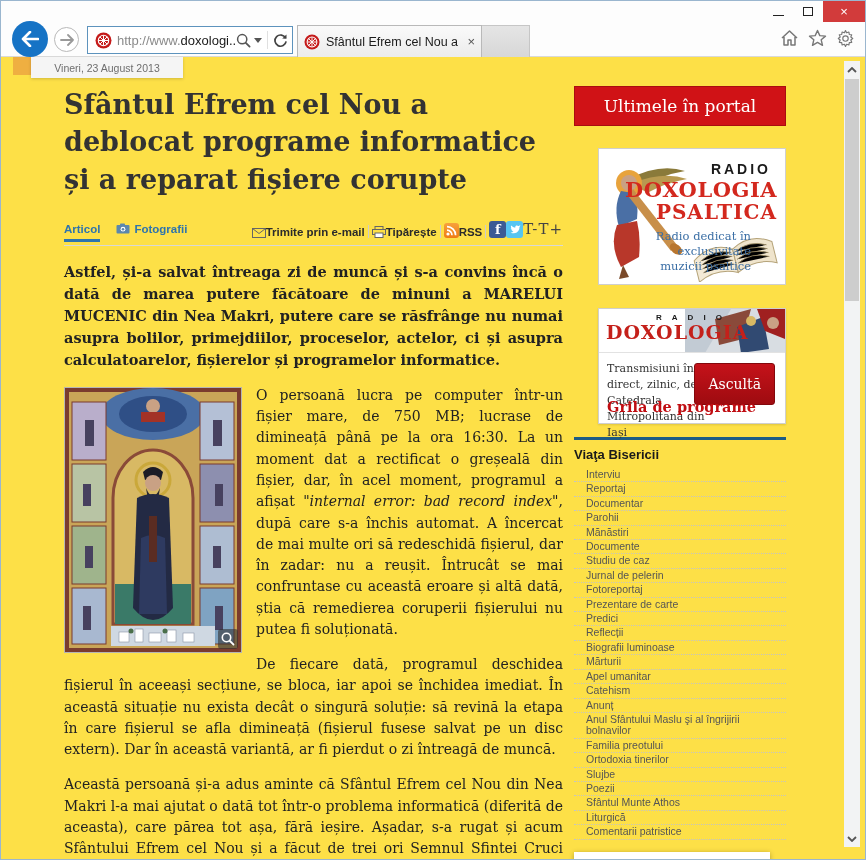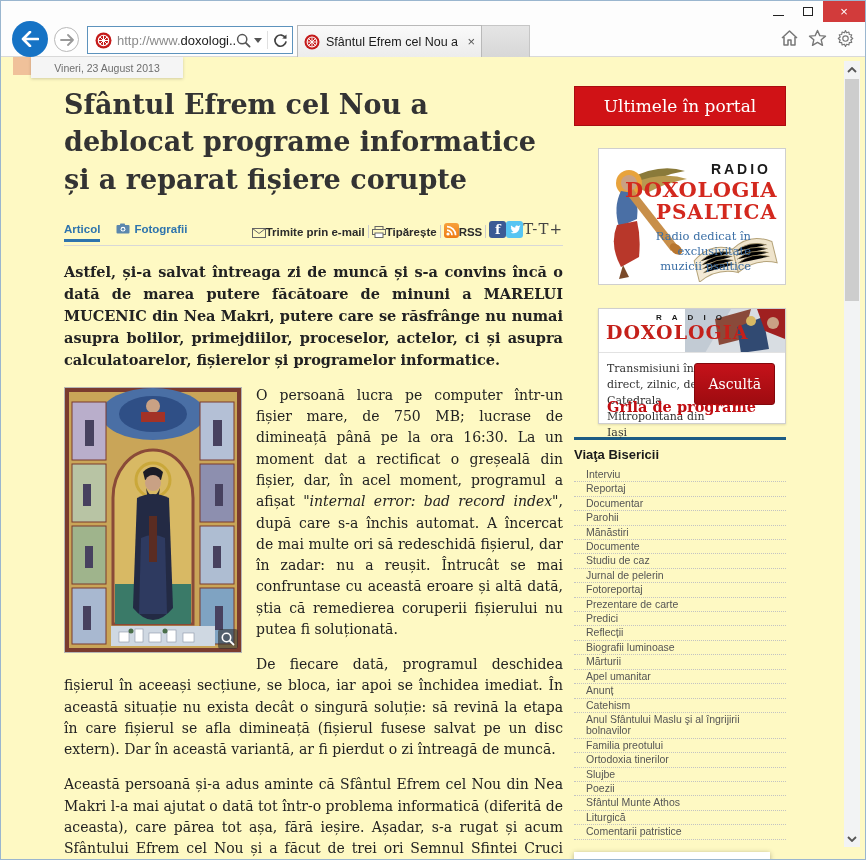--- a/index.html
+++ b/index.html
@@ -34,21 +34,21 @@
          background:linear-gradient(#fafafa,#ececec); border:1px solid #b9b9b9; border-bottom:none;
          display:flex; align-items:center; padding:0 6px; }
   .tab-fav { width:16px; height:16px; margin-right:6px; flex:none; }
   .tab-title { font-size:12.5px; color:#1a1a1a; white-space:nowrap; overflow:hidden; flex:1; }
   .tab-close { font-size:13px; color:#555; margin-left:5px; flex:none; }
   .newtab { position:absolute; left:481px; top:24px; width:48px; height:32px;
             background:linear-gradient(#e5e5e5,#d7d7d7); border:1px solid #c6c6c6; border-left:none; border-bottom:none; }
   .chrome-icons { position:absolute; right:10px; top:28px; display:flex; gap:9px; }
 
   
-  .page { position:relative; height:802px; background:#fef9c3; overflow:hidden; }
+  .page { position:relative; height:802px; background:#fde047; overflow:hidden; }
 
   .ghost-red { position:absolute; left:12px; top:-6px; width:24px; height:24px; background:rgba(204,51,51,.28); }
   .ghost-text { position:absolute; left:86px; top:3px; font-size:13px; color:rgba(120,120,120,.18); font-weight:bold; }
   .date-box { position:absolute; left:30px; top:0; width:152px; height:21px; background:#f5f5f5;
               box-shadow:0 1px 3px rgba(0,0,0,.18); font-size:10.5px; color:#6e6e6e;
               display:flex; align-items:center; justify-content:center; }
 
   .columns { display:flex; padding:29px 0 0 63px; }
   .main-col { width:499px; }
   .side-col { width:212px; margin-left:11px; }
@@ -417,22 +417,22 @@
             <div class="side-item">Documente</div>
             <div class="side-item">Studiu de caz</div>
             <div class="side-item">Jurnal de pelerin</div>
             <div class="side-item">Fotoreportaj</div>
             <div class="side-item">Prezentare de carte</div>
             <div class="side-item">Predici</div>
             <div class="side-item">Reflecții</div>
             <div class="side-item">Biografii luminoase</div>
             <div class="side-item">Mărturii</div>
             <div class="side-item">Apel umanitar</div>
+            <div class="side-item">Catehism</div>
             <div class="side-item">Anunț</div>
-            <div class="side-item">Catehism</div>
             <div class="side-item">Anul Sfântului Maslu şi al îngrijirii bolnavilor</div>
             <div class="side-item">Familia preotului</div>
             <div class="side-item">Ortodoxia tinerilor</div>
             <div class="side-item">Slujbe</div>
             <div class="side-item">Poezii</div>
             <div class="side-item">Sfântul Munte Athos</div>
             <div class="side-item">Liturgică</div>
             <div class="side-item">Comentarii patristice</div>
           </div>
 

